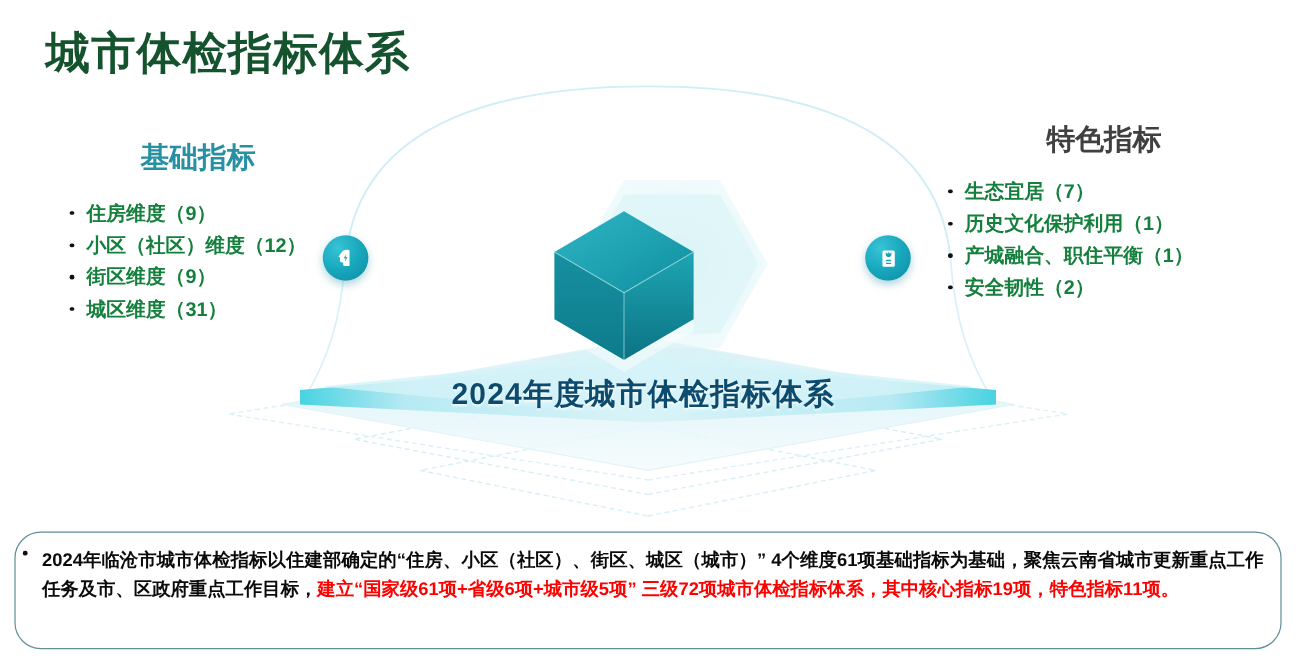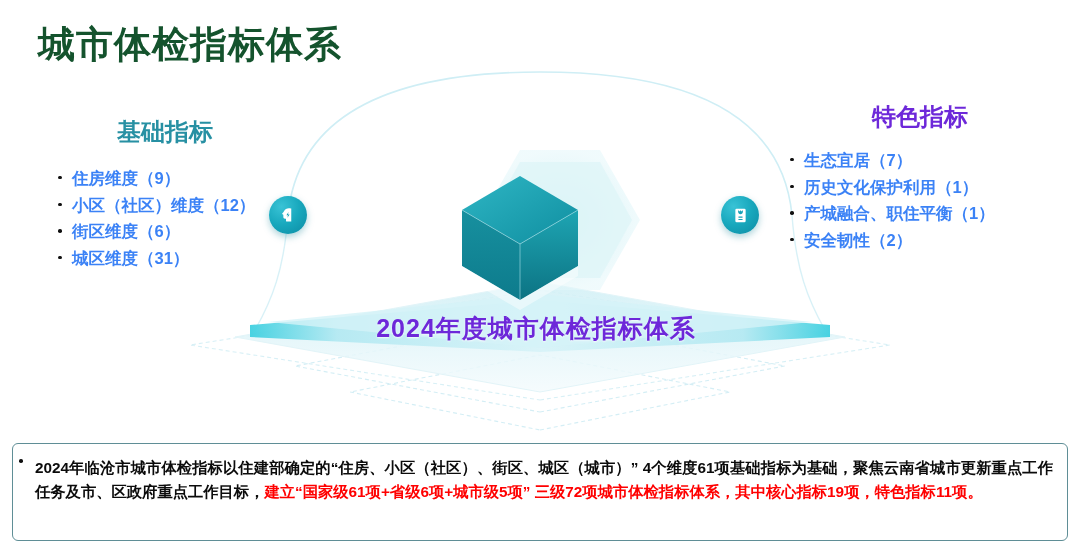--- a/index.html
+++ b/index.html
@@ -25,55 +25,55 @@
   
   .panel{position:absolute;}
   .panel-heading{
     font-size:24px;font-weight:bold;line-height:1.16;
     text-align:center;white-space:nowrap;
   }
   .panel-heading .count{display:block;letter-spacing:2px;}
   .panel-left{left:20px;top:118px;width:290px;}
   .panel-left .panel-heading{color:#2790a3;}
   .panel-right{left:770px;top:103px;width:300px;}
-  .panel-right .panel-heading{color:#6d28d9;}
+  .panel-right .panel-heading{color:#404040;}
 
   .bullets{margin:0;padding:0;list-style:none;}
   .panel-left .bullets{margin-top:19px;padding-left:38px;}
   .panel-right .bullets{margin-top:16px;padding-left:20px;}
   .bullets li{
-    font-size:16.5px;font-weight:bold;color:#3b82f6;
+    font-size:16.5px;font-weight:bold;color:#15803d;
     line-height:1.62;white-space:nowrap;position:relative;padding-left:14px;
   }
   .bullets li::before{
     content:"";position:absolute;left:0;top:11px;
     width:3.5px;height:3.5px;background:#101010;border-radius:50%;
   }
 
   
   .badge{
     position:absolute;width:38px;height:38px;border-radius:50%;
     background:radial-gradient(circle at 33% 28%,#39c3d6 0%,#18a8bd 48%,#0d8ba3 100%);
     box-shadow:0 3px 7px rgba(18,130,150,.35);
     display:flex;align-items:center;justify-content:center;
   }
   .badge-left{left:269px;top:196px;}
   .badge-right{left:721px;top:196px;}
   .center-label{
     position:absolute;left:0;top:312px;width:1072px;
     text-align:center;font-size:25px;font-weight:bold;
-    color:#6d28d9;letter-spacing:1px;
+    color:#0c4a6e;letter-spacing:1px;
     text-shadow:0 1px 2px rgba(255,255,255,.8);
     pointer-events:none;
   }
 
   
   .note-box{
     position:absolute;left:12px;top:443px;width:1056px;height:98px;
-    border:1.6px solid #5f8e96;border-radius:6px;
+    border:1.6px solid #5f8e96;border-radius:22px;
     box-sizing:border-box;background:#fff;
   }
   .note-inner{
     position:absolute;left:22px;top:12px;right:14px;
     font-size:15.3px;font-weight:bold;line-height:1.55;
     color:#0b0b0b;text-align:justify;
   }
   .note-bullet{
     position:absolute;left:6px;top:15px;width:3.5px;height:3.5px;
     background:#101010;border-radius:50%;
@@ -145,21 +145,21 @@
 
   <div class="slide-title">城市体检指标体系</div>
 
   <div class="panel panel-left">
     <div class="panel-heading">
       <span>基础指标</span>
     </div>
     <ul class="bullets">
       <li>住房维度（9）</li>
       <li>小区（社区）维度（12）</li>
-      <li>街区维度（6）</li>
+      <li>街区维度（9）</li>
       <li>城区维度（31）</li>
     </ul>
   </div>
 
   <div class="panel panel-right">
     <div class="panel-heading">
       <span>特色指标</span>
     </div>
     <ul class="bullets">
       <li>生态宜居（7）</li>

